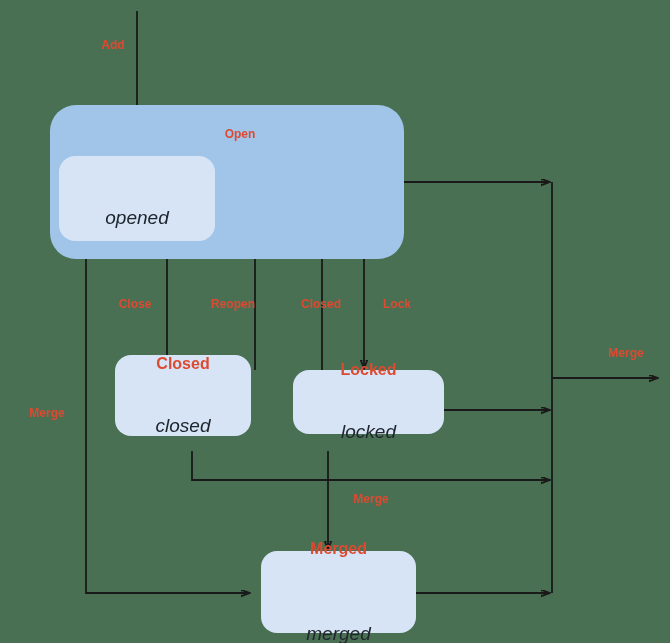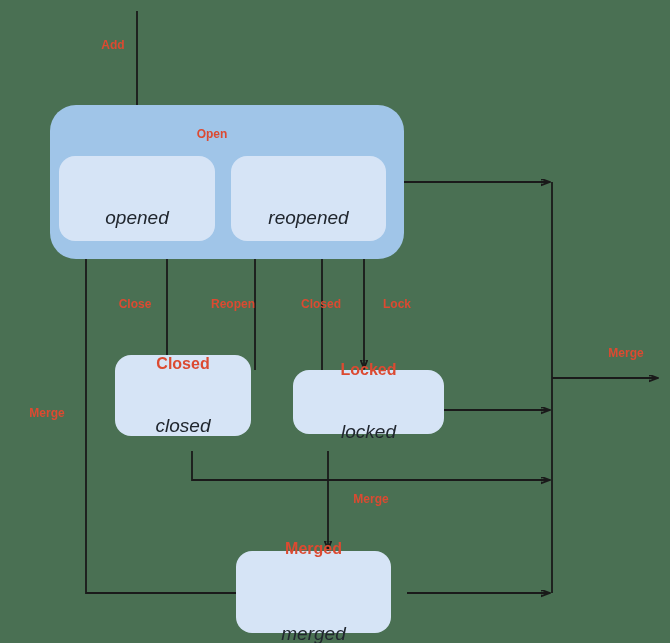--- a/index.html
+++ b/index.html
@@ -41,21 +41,21 @@
     background: #A0C5E8;
     border-radius: 26px;
   }
   .state {
     background: #D6E4F6;
   }
   .state-opened   { left: 59px;  top: 156px; width: 156px; height: 85px; }
   .state-reopened { left: 231px; top: 156px; width: 155px; height: 85px; }
   .state-closed   { left: 115px; top: 355px; width: 136px; height: 81px; }
   .state-locked   { left: 293px; top: 370px; width: 151px; height: 64px; }
-  .state-merged   { left: 236px; top: 551px; width: 155px; height: 82px; gap: 23px; }
+  .state-merged   { left: 261px; top: 551px; width: 155px; height: 82px; gap: 23px; }
   .state-name {
     font-style: italic;
     font-size: 19px;
     color: #20262E;
     line-height: 1.2;
     margin-top: 40px;
   }
   .state-title {
     font-weight: bold;
     font-size: 16px;
@@ -96,40 +96,37 @@
     <path d="M444,410 H549" marker-end="url(#arr)"></path>
     <path d="M407,593 H549" marker-end="url(#arr)"></path>
   </svg>
 
   <div class="group"></div>
 
   <div class="box state state-opened">
     <span class="state-name">opened</span>
   </div>
 
-  <div class="box state state-reopened">
-    <span class="state-name">reopened</span>
-  </div>
 
   <div class="box state state-closed">
     <span class="state-title">Closed</span>
     <span class="state-name">closed</span>
   </div>
 
   <div class="box state state-locked">
     <span class="state-title">Locked</span>
     <span class="state-name">locked</span>
   </div>
 
   <div class="box state state-merged">
     <span class="state-title">Merged</span>
     <span class="state-name">merged</span>
   </div>
 
-  <span class="elabel" style="left:212px; top:134px;">Open</span>
+  <span class="elabel" style="left:240px; top:134px;">Open</span>
   <span class="elabel" style="left:113px; top:45px;">Add</span>
   <span class="elabel" style="left:135px; top:304px;">Close</span>
   <span class="elabel" style="left:233px; top:304px;">Reopen</span>
   <span class="elabel" style="left:321px; top:304px;">Closed</span>
   <span class="elabel" style="left:397px; top:304px;">Lock</span>
   <span class="elabel" style="left:47px;  top:413px;">Merge</span>
   <span class="elabel" style="left:371px; top:499px;">Merge</span>
   <span class="elabel" style="left:626px; top:353px;">Merge</span>
 
 </div>

